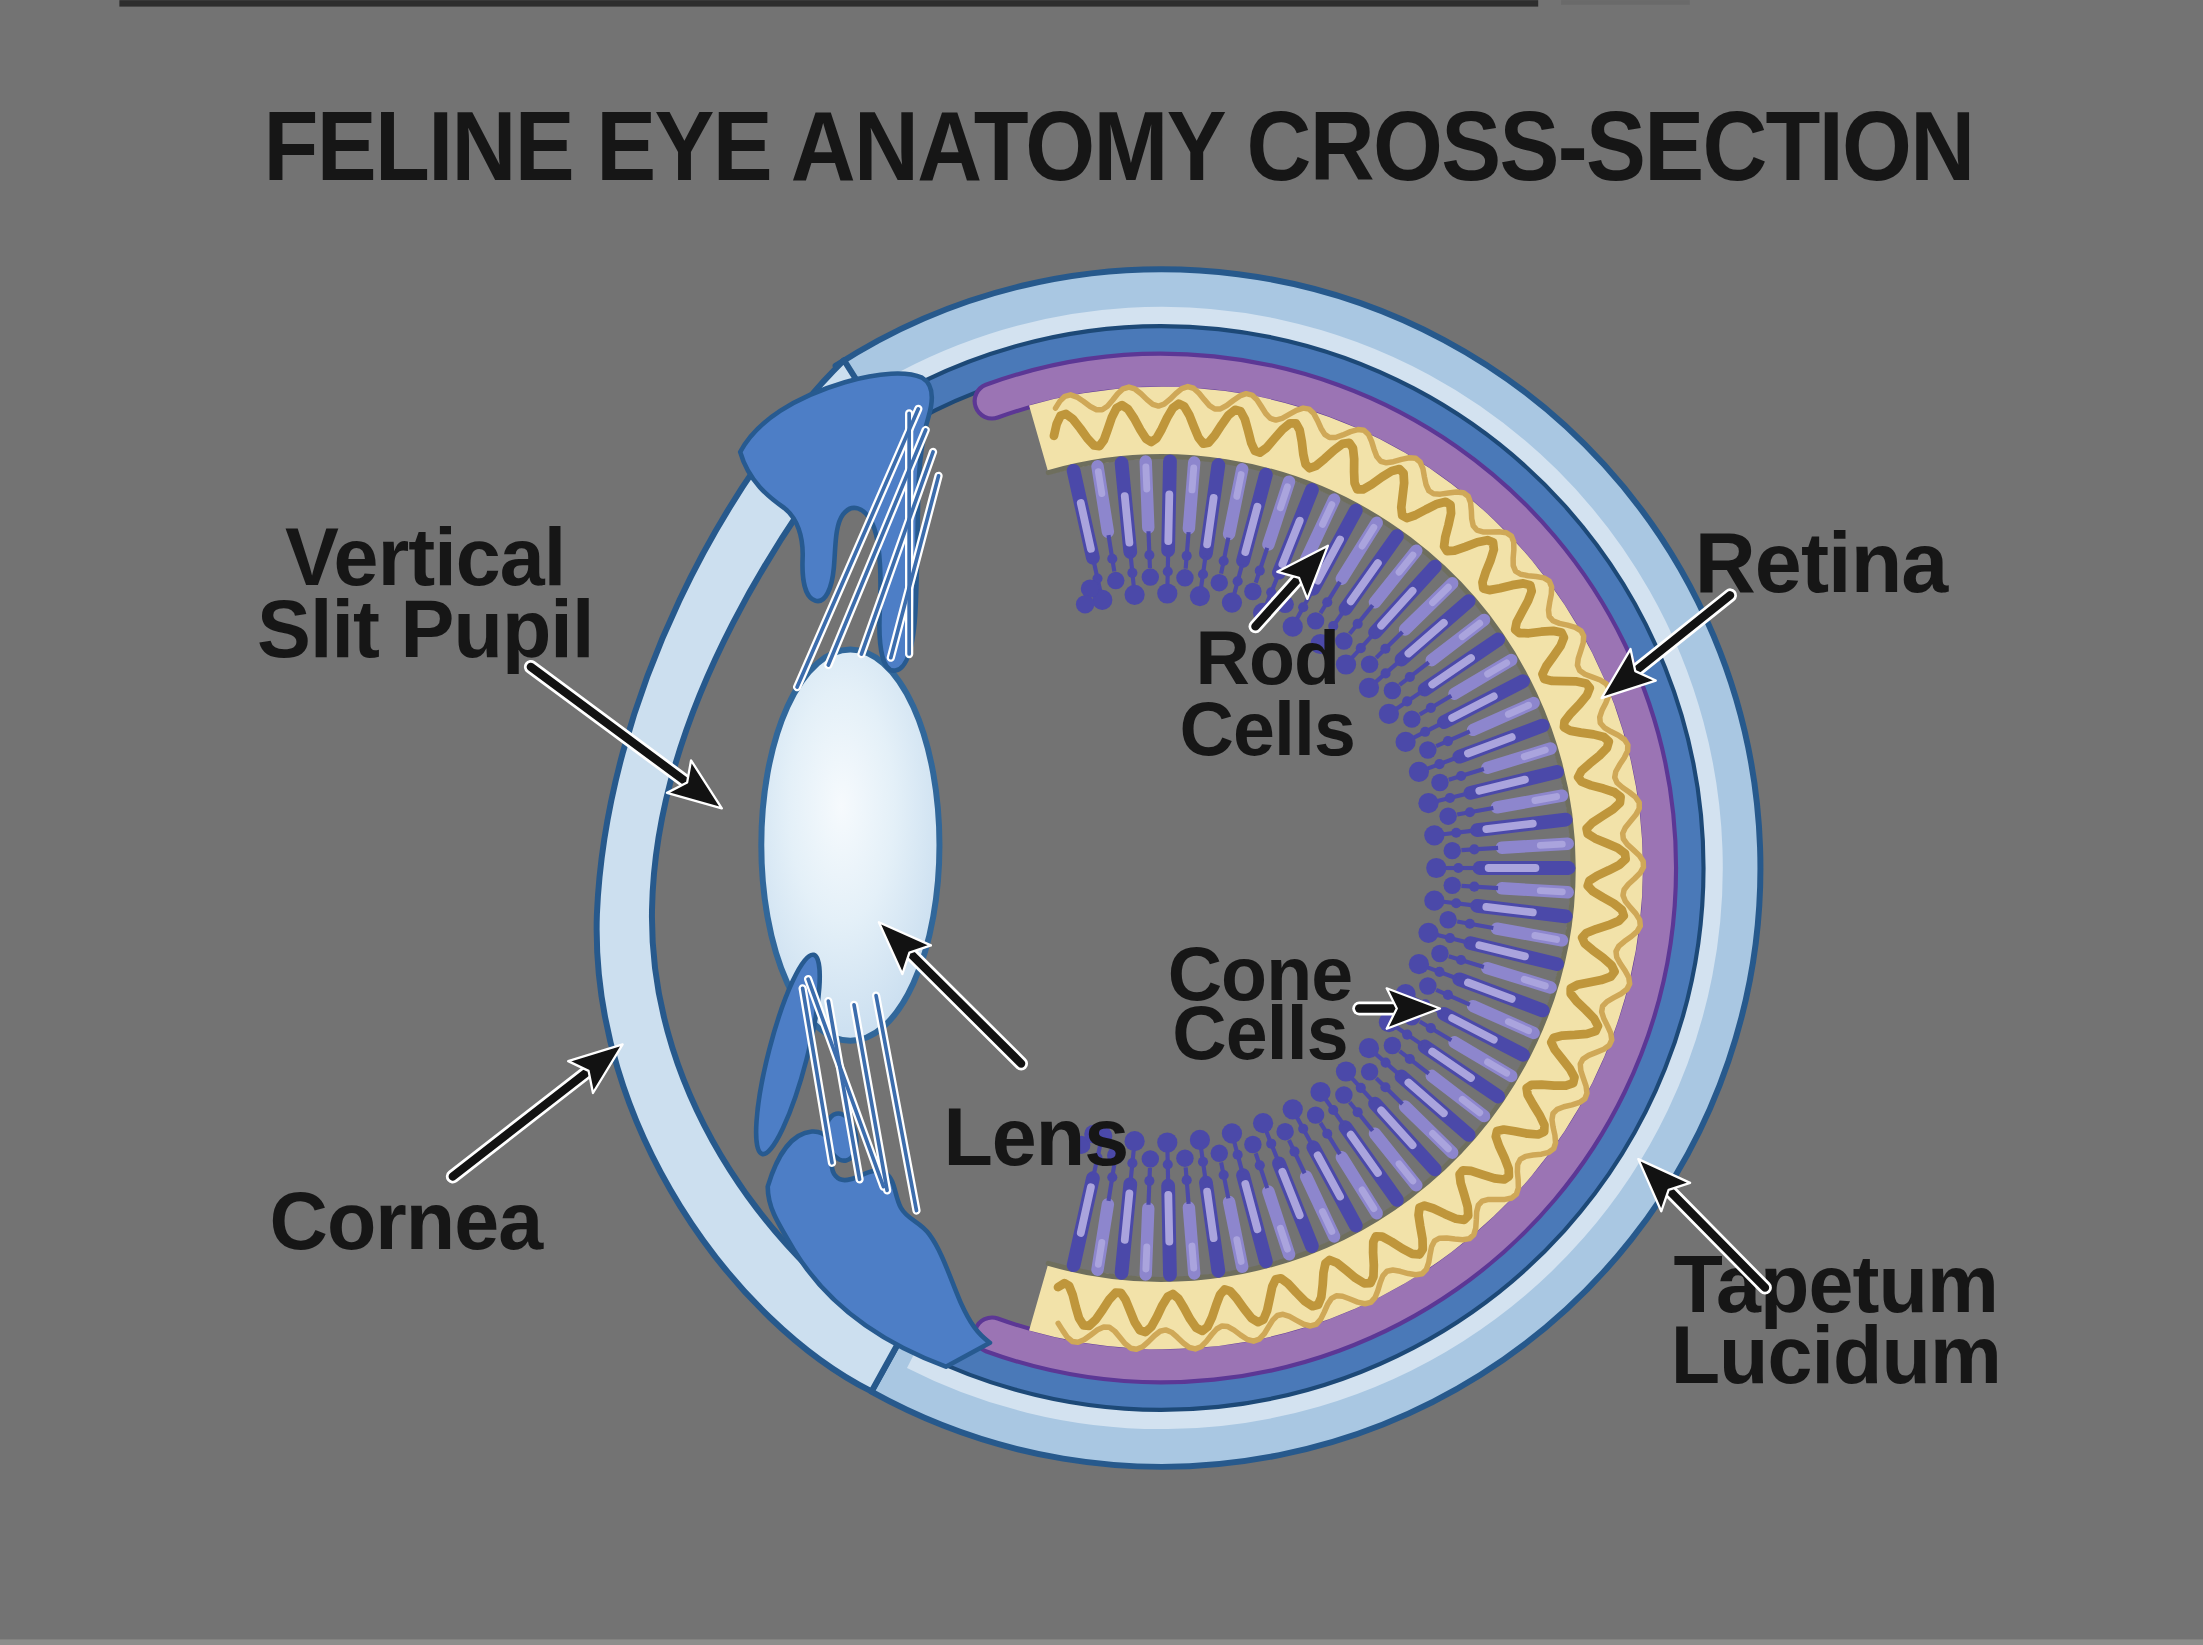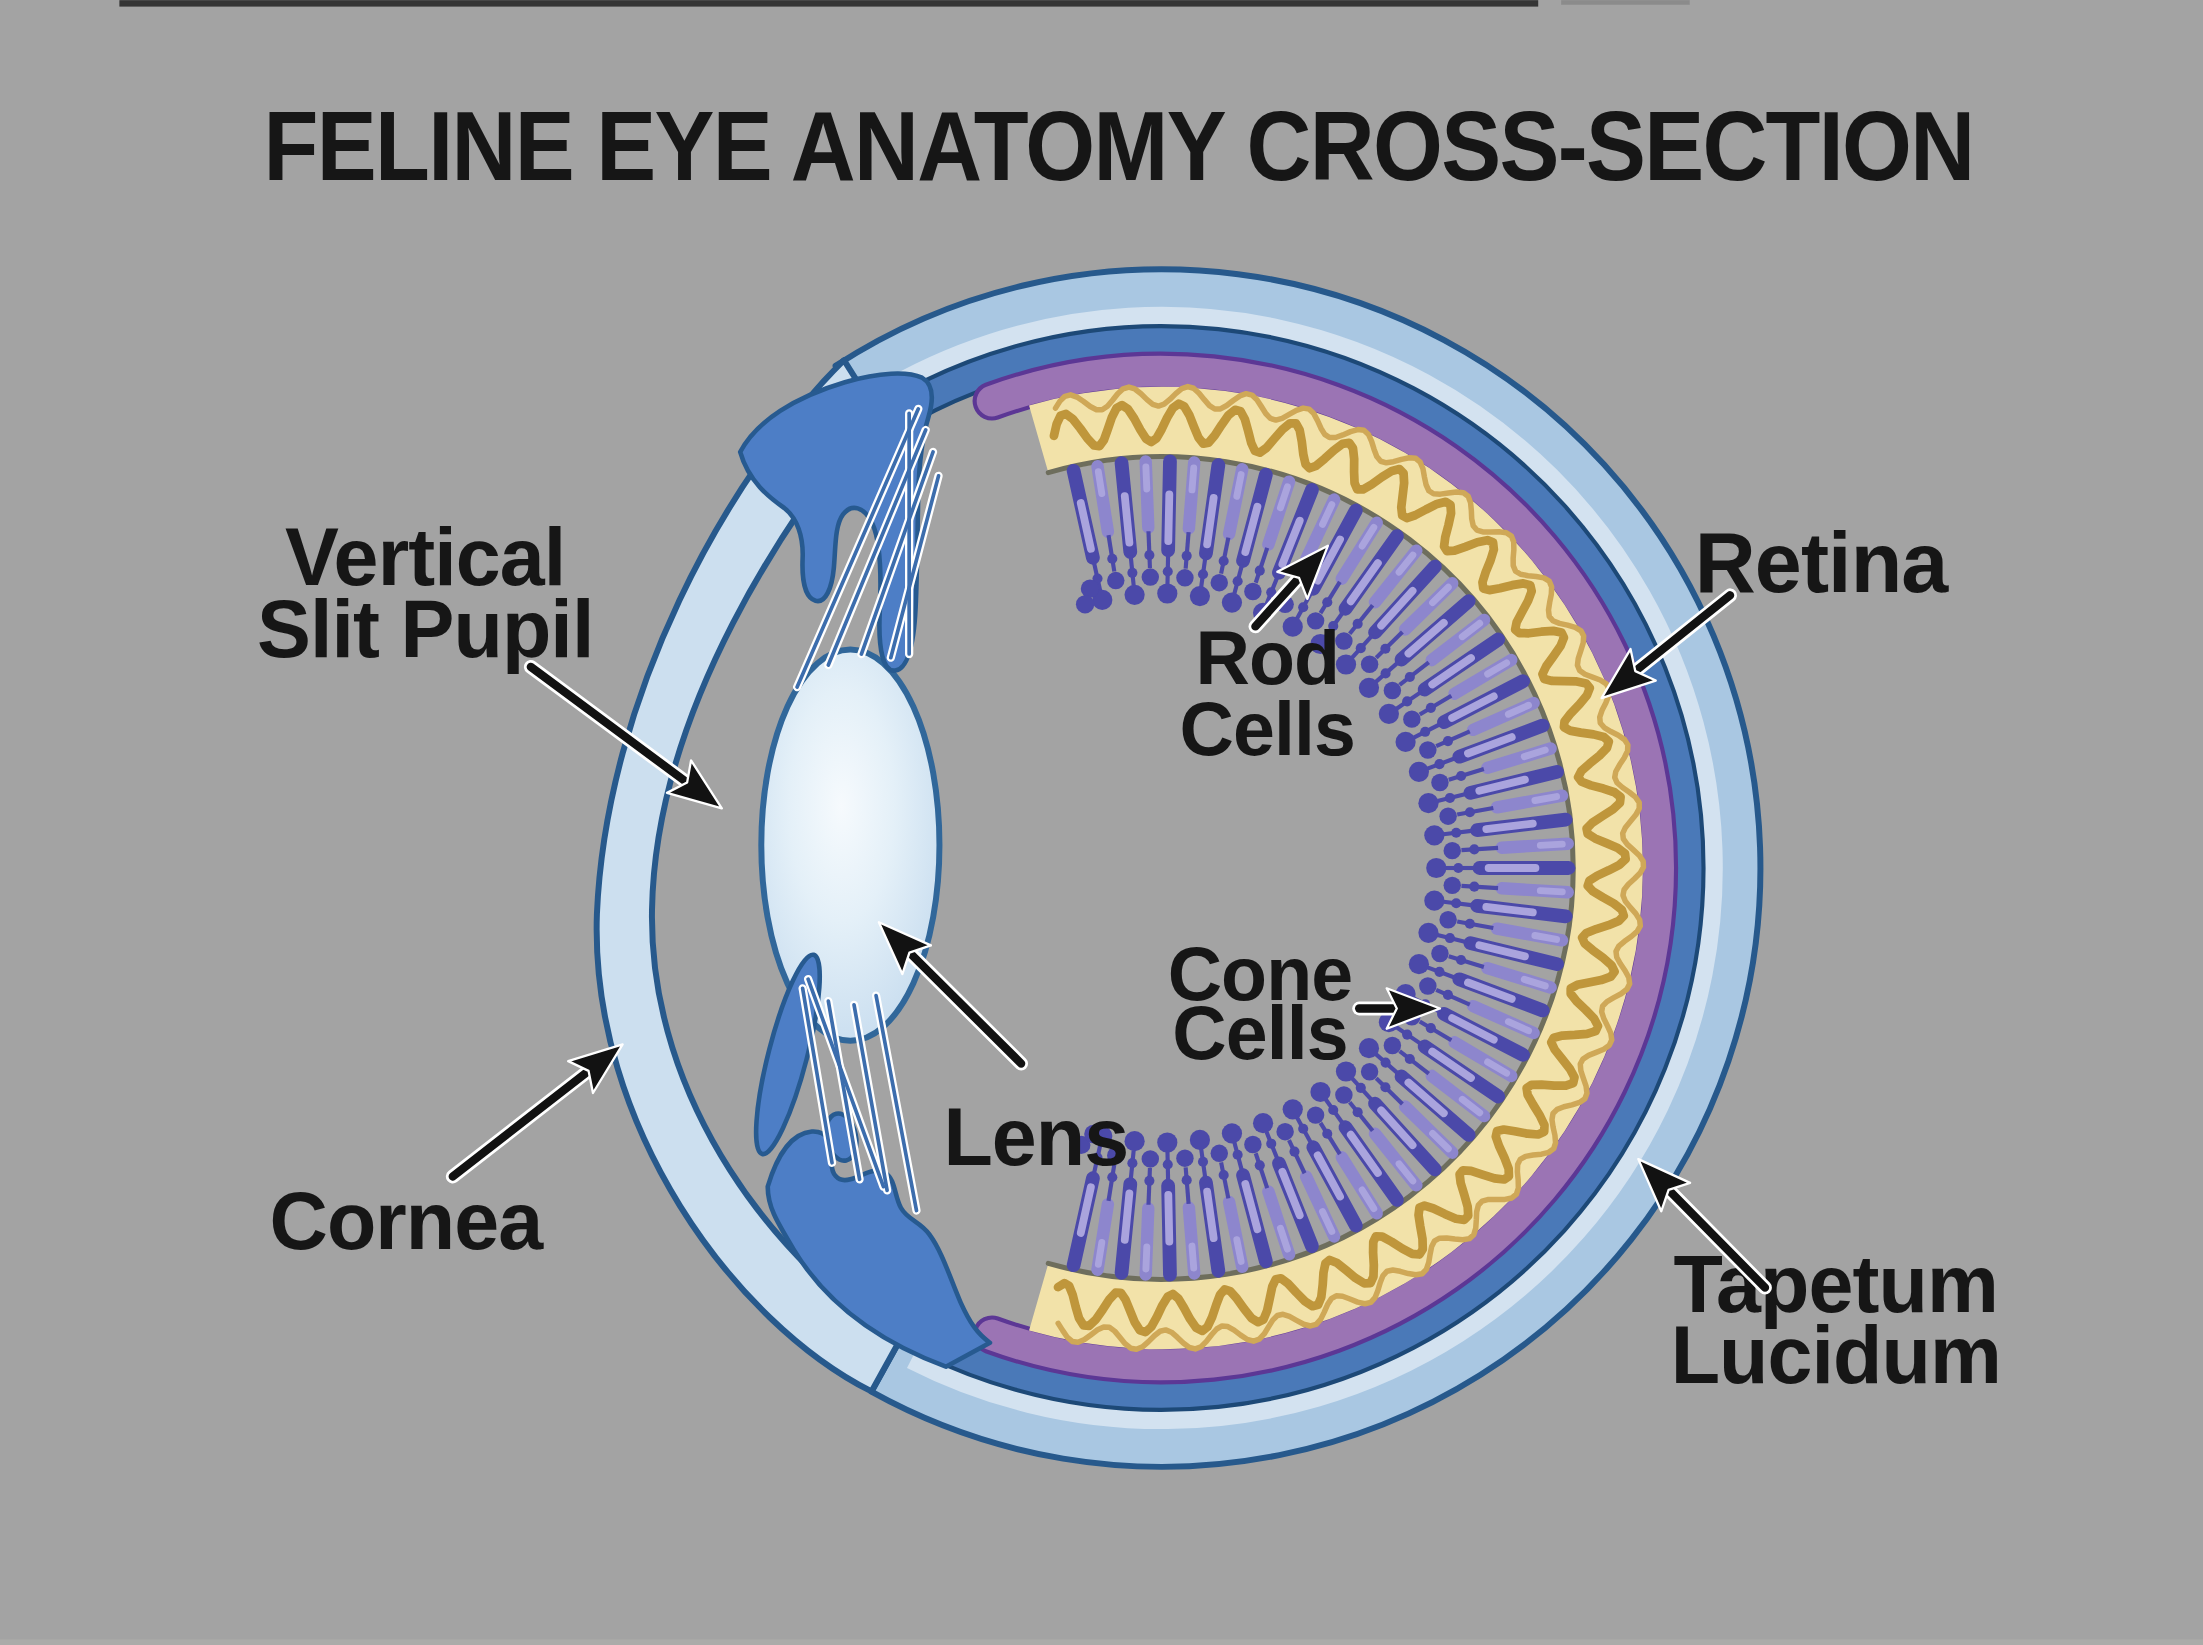--- a/index.html
+++ b/index.html
@@ -1,16 +1,16 @@
 <!DOCTYPE html>
 <html style="font-size:14.7px"><head>
 <meta charset="utf-8">
 <style>
   html,body{margin:0;padding:0;background:#ffffff;}
-  .stage{position:relative;width:2204px;height:1646px;background:#a3a3a3;overflow:hidden;}
+  .stage{position:relative;width:2204px;height:1646px;background:#737373;overflow:hidden;}
   svg{position:absolute;left:0;top:0;}
   text{font-family:"Liberation Sans", sans-serif;}
 </style>
 </head>
 <body>
 
 <div class="stage">
   <svg width="2204" height="1646" viewBox="0 0 2400 1792">
     <defs>
       <radialGradient id="lensGrad" cx="45%" cy="40%" r="78%">

